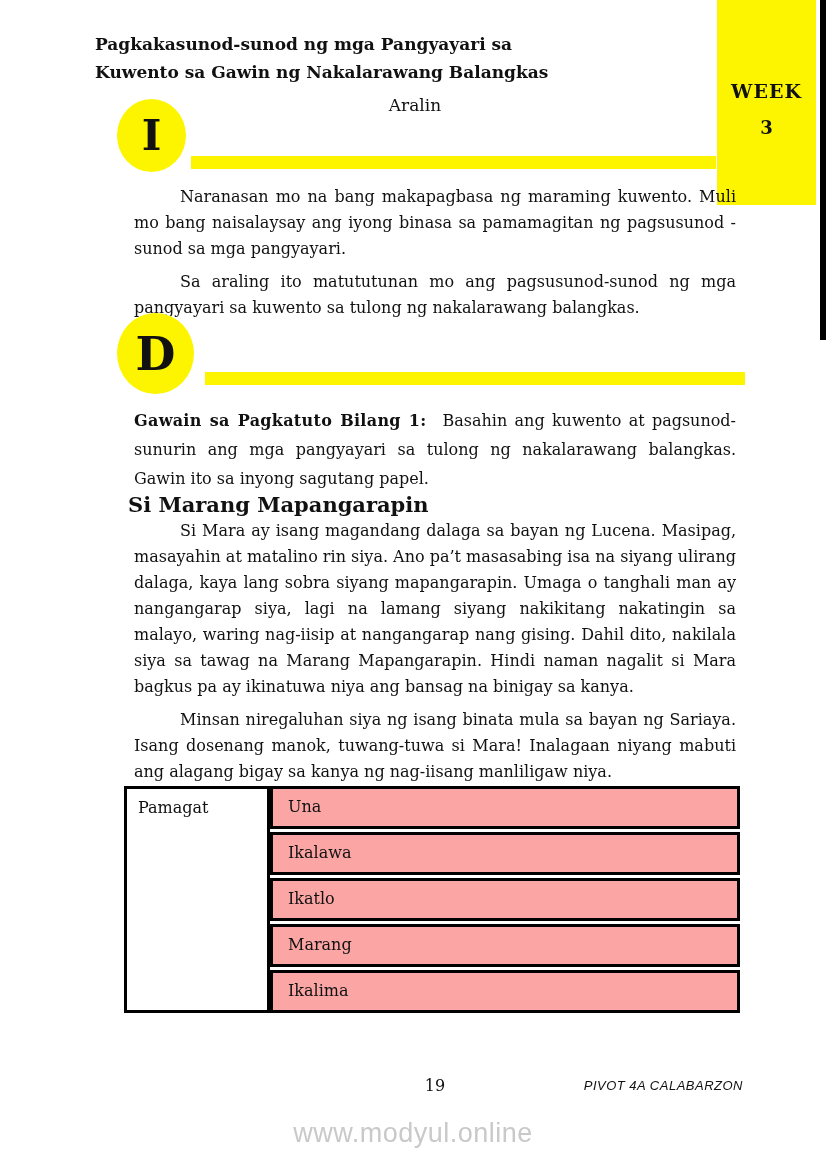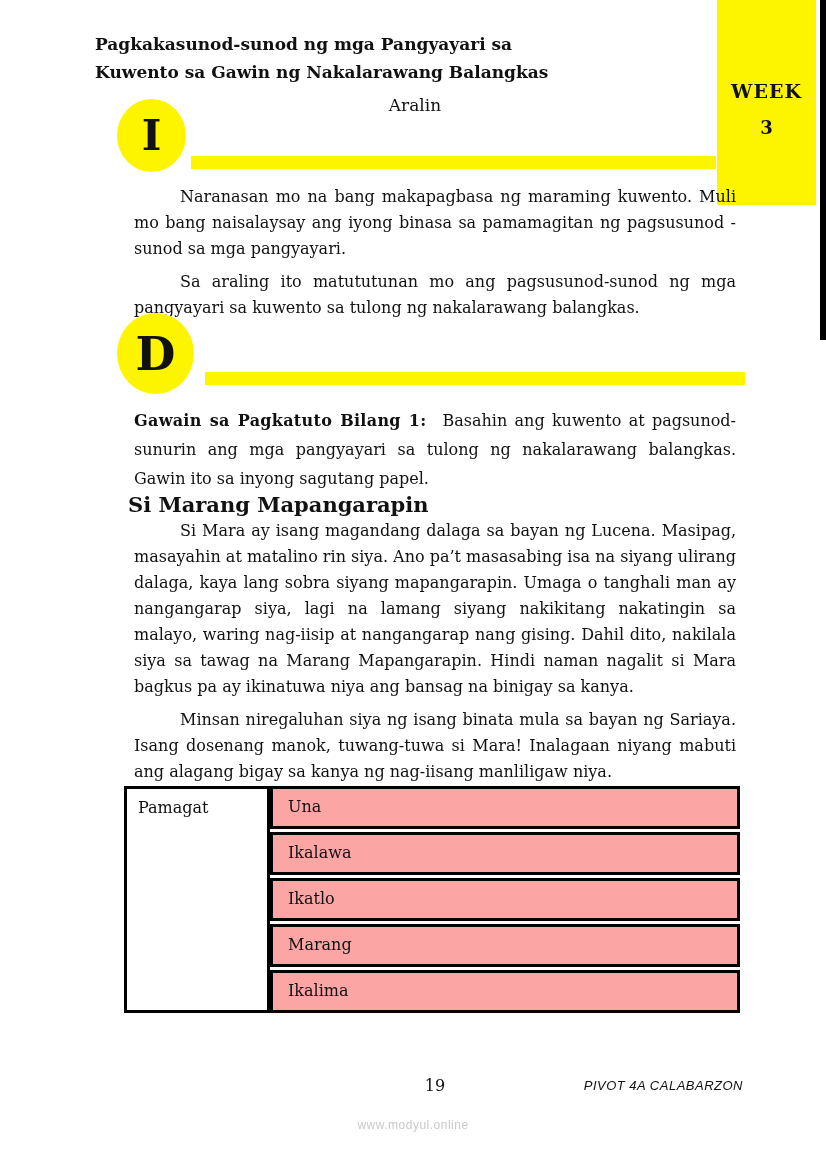--- a/index.html
+++ b/index.html
@@ -47,21 +47,21 @@
   .rbox{position:absolute;left:146px;width:470px;height:43px;border:3px solid #000;
         box-sizing:border-box;padding:8px 0 0 15px;font-size:16px;background:#fca5a5;}
   .r0{top:0;} .r1{top:46px;} .r2{top:92px;} .r3{top:138px;} .r4{top:184px;}
 
   
   .footer{position:absolute;left:127px;top:1076px;width:616px;height:20px;}
   .page-number{position:absolute;left:0;width:100%;text-align:center;font-size:16px;}
   .module-label{position:absolute;right:0;top:2px;font-size:13px;font-style:italic;
                 font-family:"Liberation Sans",sans-serif;letter-spacing:0.5px;}
   .watermark{position:absolute;left:0;top:1118px;width:826px;text-align:center;
-             font-size:12px;color:var(--wm,#C9C9C9);font-family:"Liberation Sans",sans-serif;
+             font-size:27px;color:var(--wm,#C9C9C9);font-family:"Liberation Sans",sans-serif;
              letter-spacing:0.5px;}
 </style>
 </head>
 <body>
 
 <div class="page">
 
   <div class="week-box">
     <div class="week-label">WEEK</div>
     <div class="week-number">3</div>

